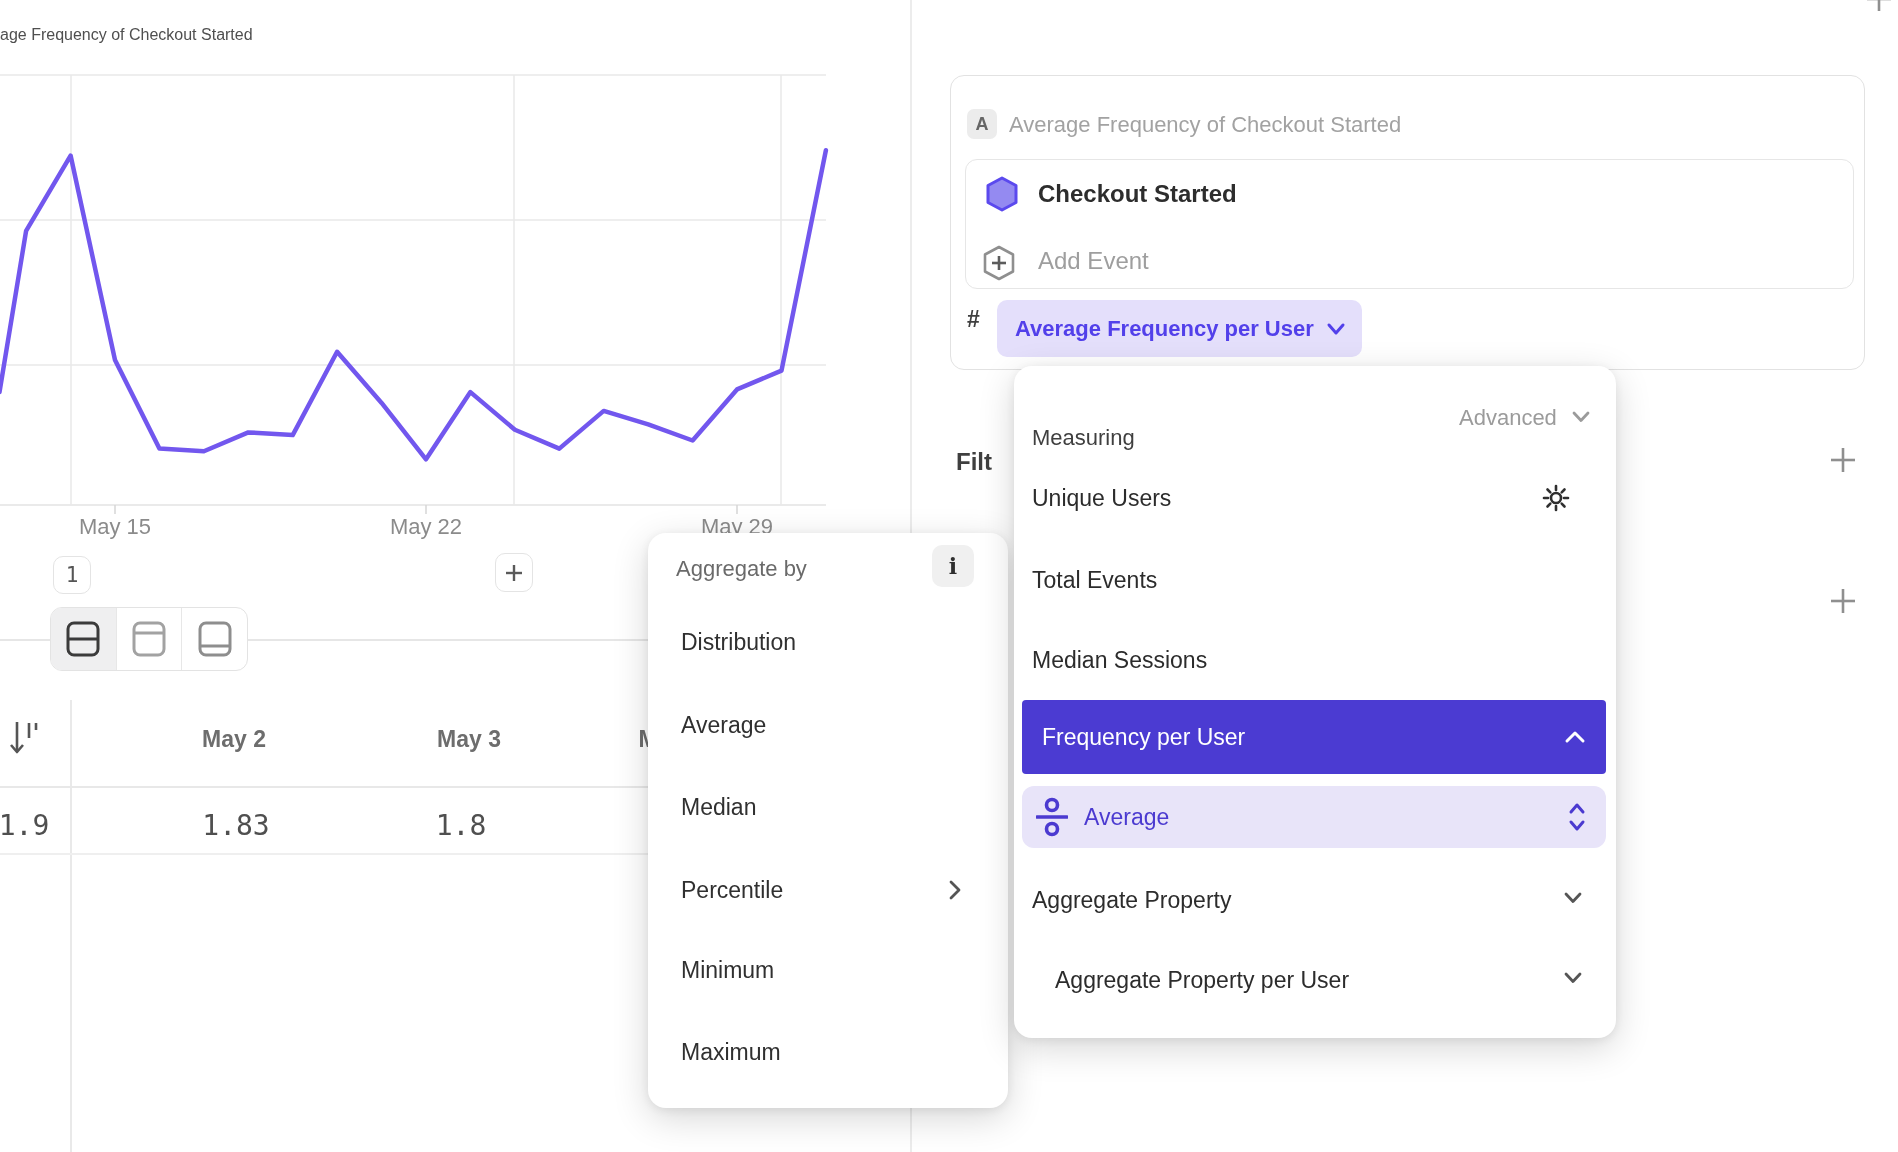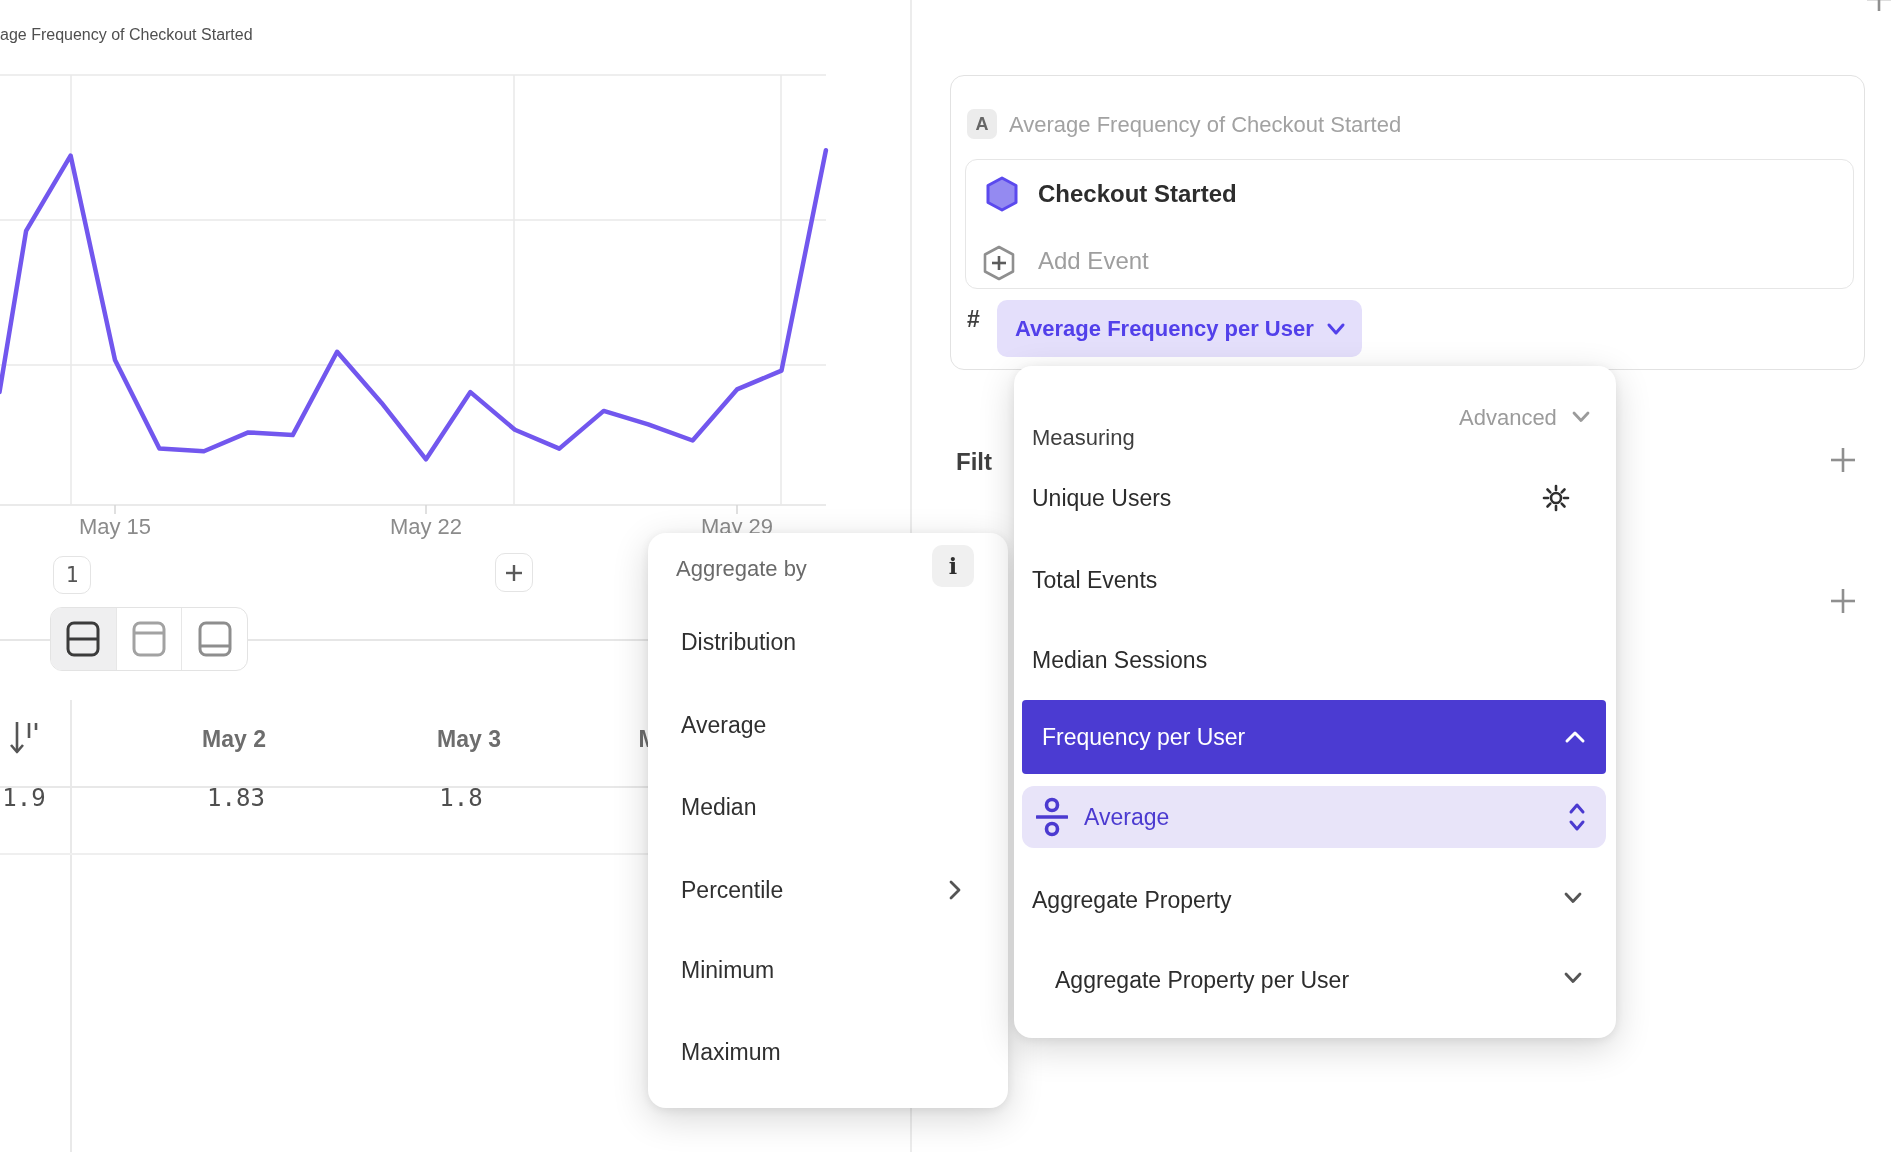--- a/index.html
+++ b/index.html
@@ -23,21 +23,21 @@
                background:#fff;display:flex;overflow:hidden;box-sizing:border-box;z-index:2;}
   .seg{flex:1;display:flex;align-items:center;justify-content:center;}
   .seg + .seg{border-left:1.5px solid #e7e7e7;}
   .seg.sel{background:#efeff0;}
 
   
   #col-line{left:70px;top:700px;width:1.5px;height:452px;background:#e9e9e9;}
   #head-line{left:0;top:786px;width:911px;height:1.5px;background:#e8e8e8;}
   #row-line{left:0;top:853px;width:911px;height:1.5px;background:#efefef;}
   .th{top:726px;font-size:23px;font-weight:600;color:#6d6d6d;transform:translateX(-50%);white-space:nowrap;}
-  .td{top:784px;font-size:24px;color:#4f4f4f;transform:translateX(-50%);white-space:nowrap;}
+  .td{top:809px;font-size:28px;color:#4f4f4f;transform:translateX(-50%);white-space:nowrap;}
 
   
   #v-divider{left:910px;top:0;width:1.5px;height:1152px;background:#ececec;}
   #metrics-header{left:980px;top:-26px;font-size:28px;font-weight:700;color:#3a3a3a;}
   #metric-card{left:950px;top:75px;width:915px;height:295px;border:1.5px solid #e2e2e2;border-radius:14px;
                background:#fff;box-sizing:border-box;z-index:2;}
   #metric-badge{left:16px;top:33px;width:30px;height:30px;background:#ececec;border-radius:7px;
                 display:flex;align-items:center;justify-content:center;font-size:18px;font-weight:600;color:#666;}
   #metric-title{left:58px;top:36px;font-size:22px;color:#a2a2a2;white-space:nowrap;}
   #event-box{left:14px;top:83px;width:889px;height:130px;border:1.5px solid #e6e6e6;border-radius:12px;box-sizing:border-box;}

